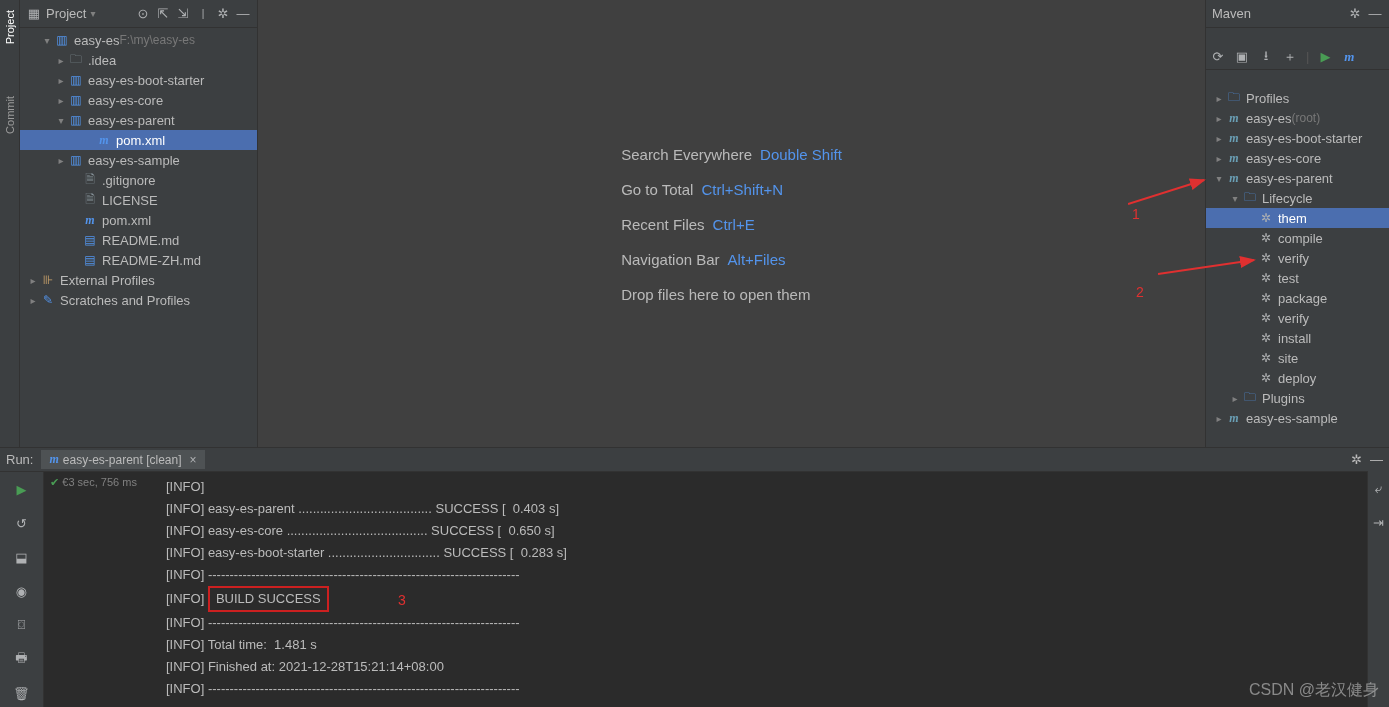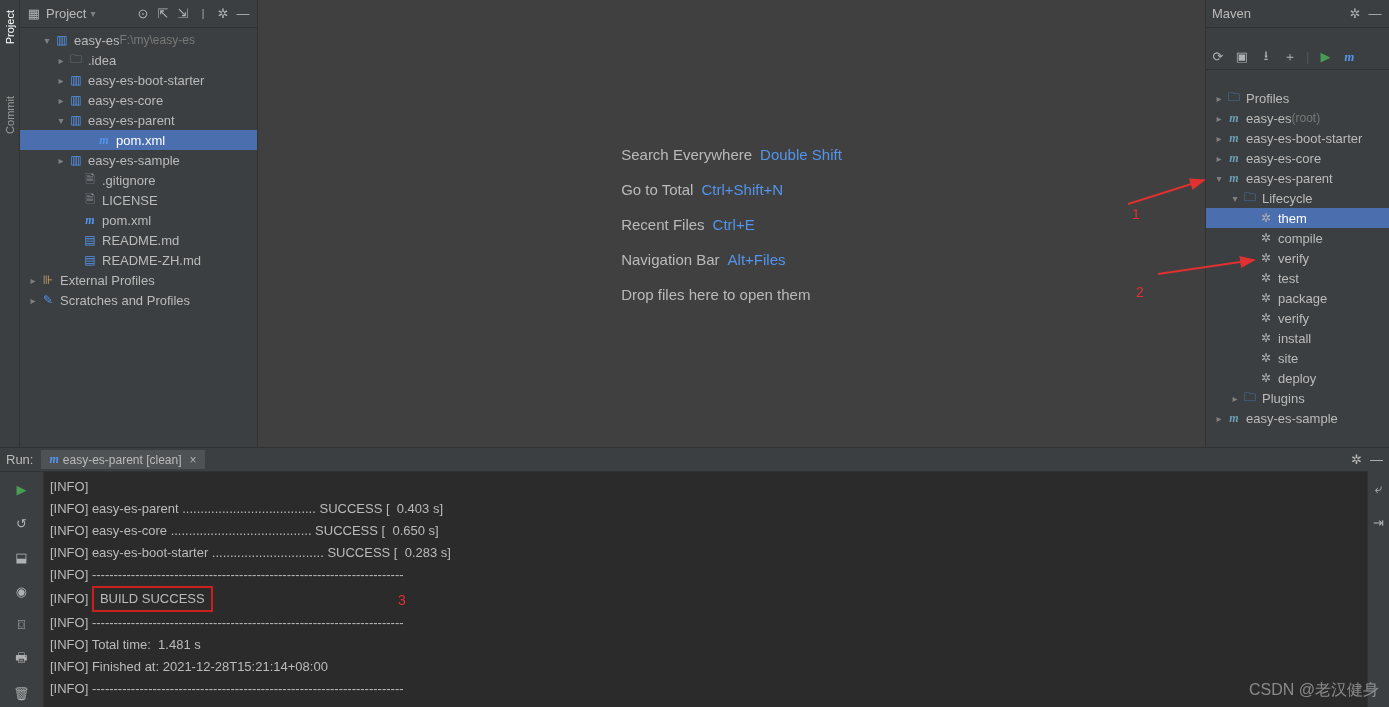--- a/index.html
+++ b/index.html
@@ -316,20 +316,23 @@
     <div class="run-body">
       <div class="run-gutter">
         <span class="gicon play">▶</span>
         <span class="gicon">↺</span>
         <span class="gicon">⬓</span>
         <span class="gicon">◉</span>
         <span class="gicon">⌼</span>
         <span class="gicon">🖶</span>
         <span class="gicon">🗑</span>
       </div>
+      <div class="run-status-col">
+        <span class="ok">✔</span> <span style="color:#808080">€</span><span>3 sec, 756 ms</span>
+      </div>
       <div class="run-console" id="run-console"><div>[INFO]</div><div>[INFO] easy-es-parent ..................................... SUCCESS [  0.403 s]</div><div>[INFO] easy-es-core ....................................... SUCCESS [  0.650 s]</div><div>[INFO] easy-es-boot-starter ............................... SUCCESS [  0.283 s]</div><div>[INFO] ------------------------------------------------------------------------</div><div>[INFO] <span class="build-success-box">BUILD SUCCESS</span></div><div>[INFO] ------------------------------------------------------------------------</div><div>[INFO] Total time:  1.481 s</div><div>[INFO] Finished at: 2021-12-28T15:21:14+08:00</div><div>[INFO] ------------------------------------------------------------------------</div></div>
     </div>
   </div>
 </div>
 
 <svg class="anno" style="left:1128px; top:176px;" width="80" height="30">
   <defs>
       <marker id="ah1" markerWidth="8" markerHeight="8" refX="7" refY="3" orient="auto">
         <path d="M0,0 L8,3 L0,6 Z" fill="#e03030"></path>
       </marker>

